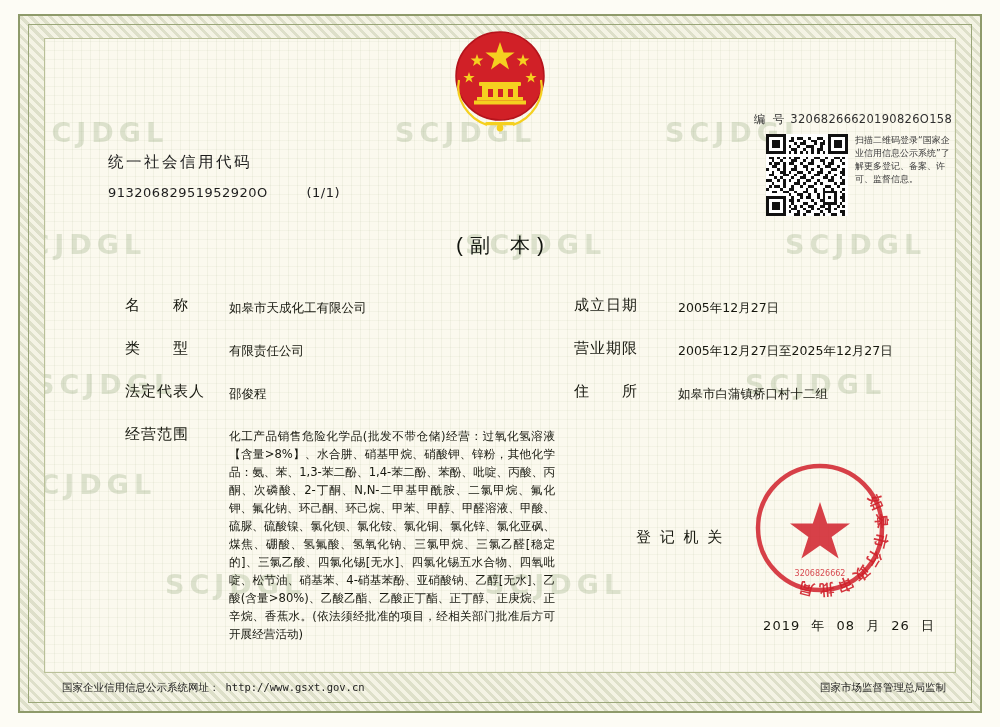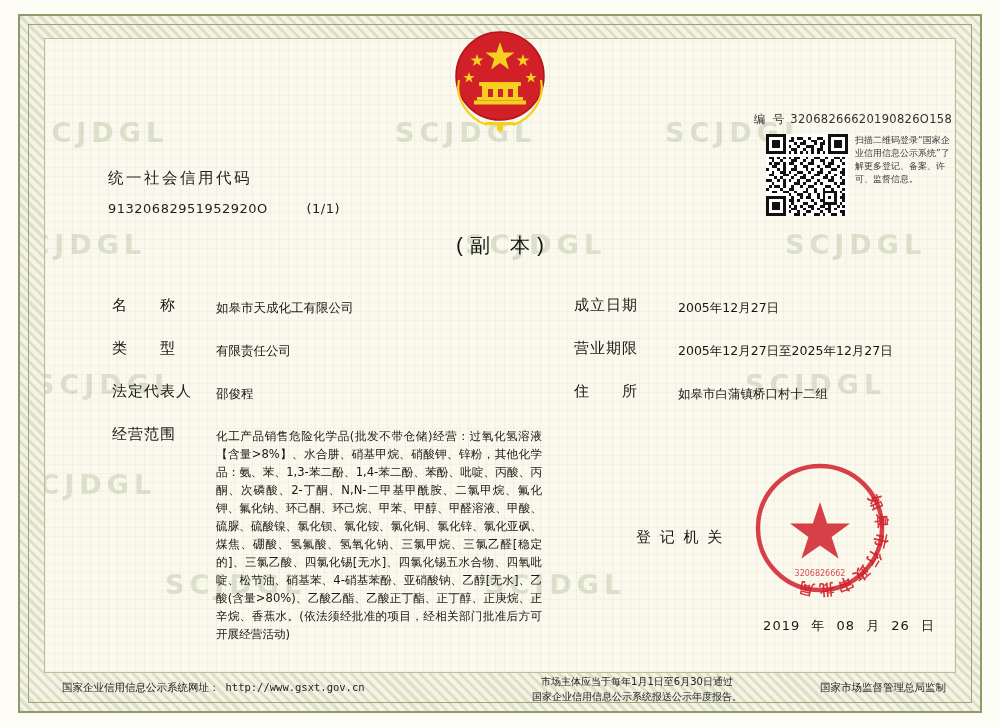--- a/index.html
+++ b/index.html
@@ -106,21 +106,21 @@
     width: 100px;
     font-size: 9px;
     line-height: 1.45;
     color: #3a3a3a;
     z-index: 6;
   }
 
   .credit-block {
     position: absolute;
     left: 108px;
-    top: 168px;
+    top: 152px;
     z-index: 6;
   }
   .credit-title {
     font-size: 15.5px;
     color: #1d1d1d;
     letter-spacing: 2.5px;
     font-weight: 500;
   }
   .credit-code {
     margin-top: 12px;
@@ -159,21 +159,21 @@
   
   .fields {
     position: absolute;
     left: 108px;
     top: 296px;
     right: 60px;
     z-index: 6;
   }
   .col-left {
     position: absolute;
-    left: 4px;
+    left: 17px;
     top: 0;
     width: 430px;
   }
   .col-right {
     position: absolute;
     left: 466px;
     top: 0;
     width: 400px;
   }
   .field {
@@ -626,20 +626,16 @@
     <span>08</span>
     <span>月</span>
     <span>26</span>
     <span>日</span>
   </div>
 
   <div class="footer">
     <div class="footer-left">
       <span>国家企业信用信息公示系统网址：</span><span class="url">http://www.gsxt.gov.cn</span>
     </div>
-    <div class="footer-center">
-      <div>市场主体应当于每年1月1日至6月30日通过</div>
-      <div>国家企业信用信息公示系统报送公示年度报告。</div>
-    </div>
     <div class="footer-right">国家市场监督管理总局监制</div>
   </div>
 
 </div>
 
 </body></html>

